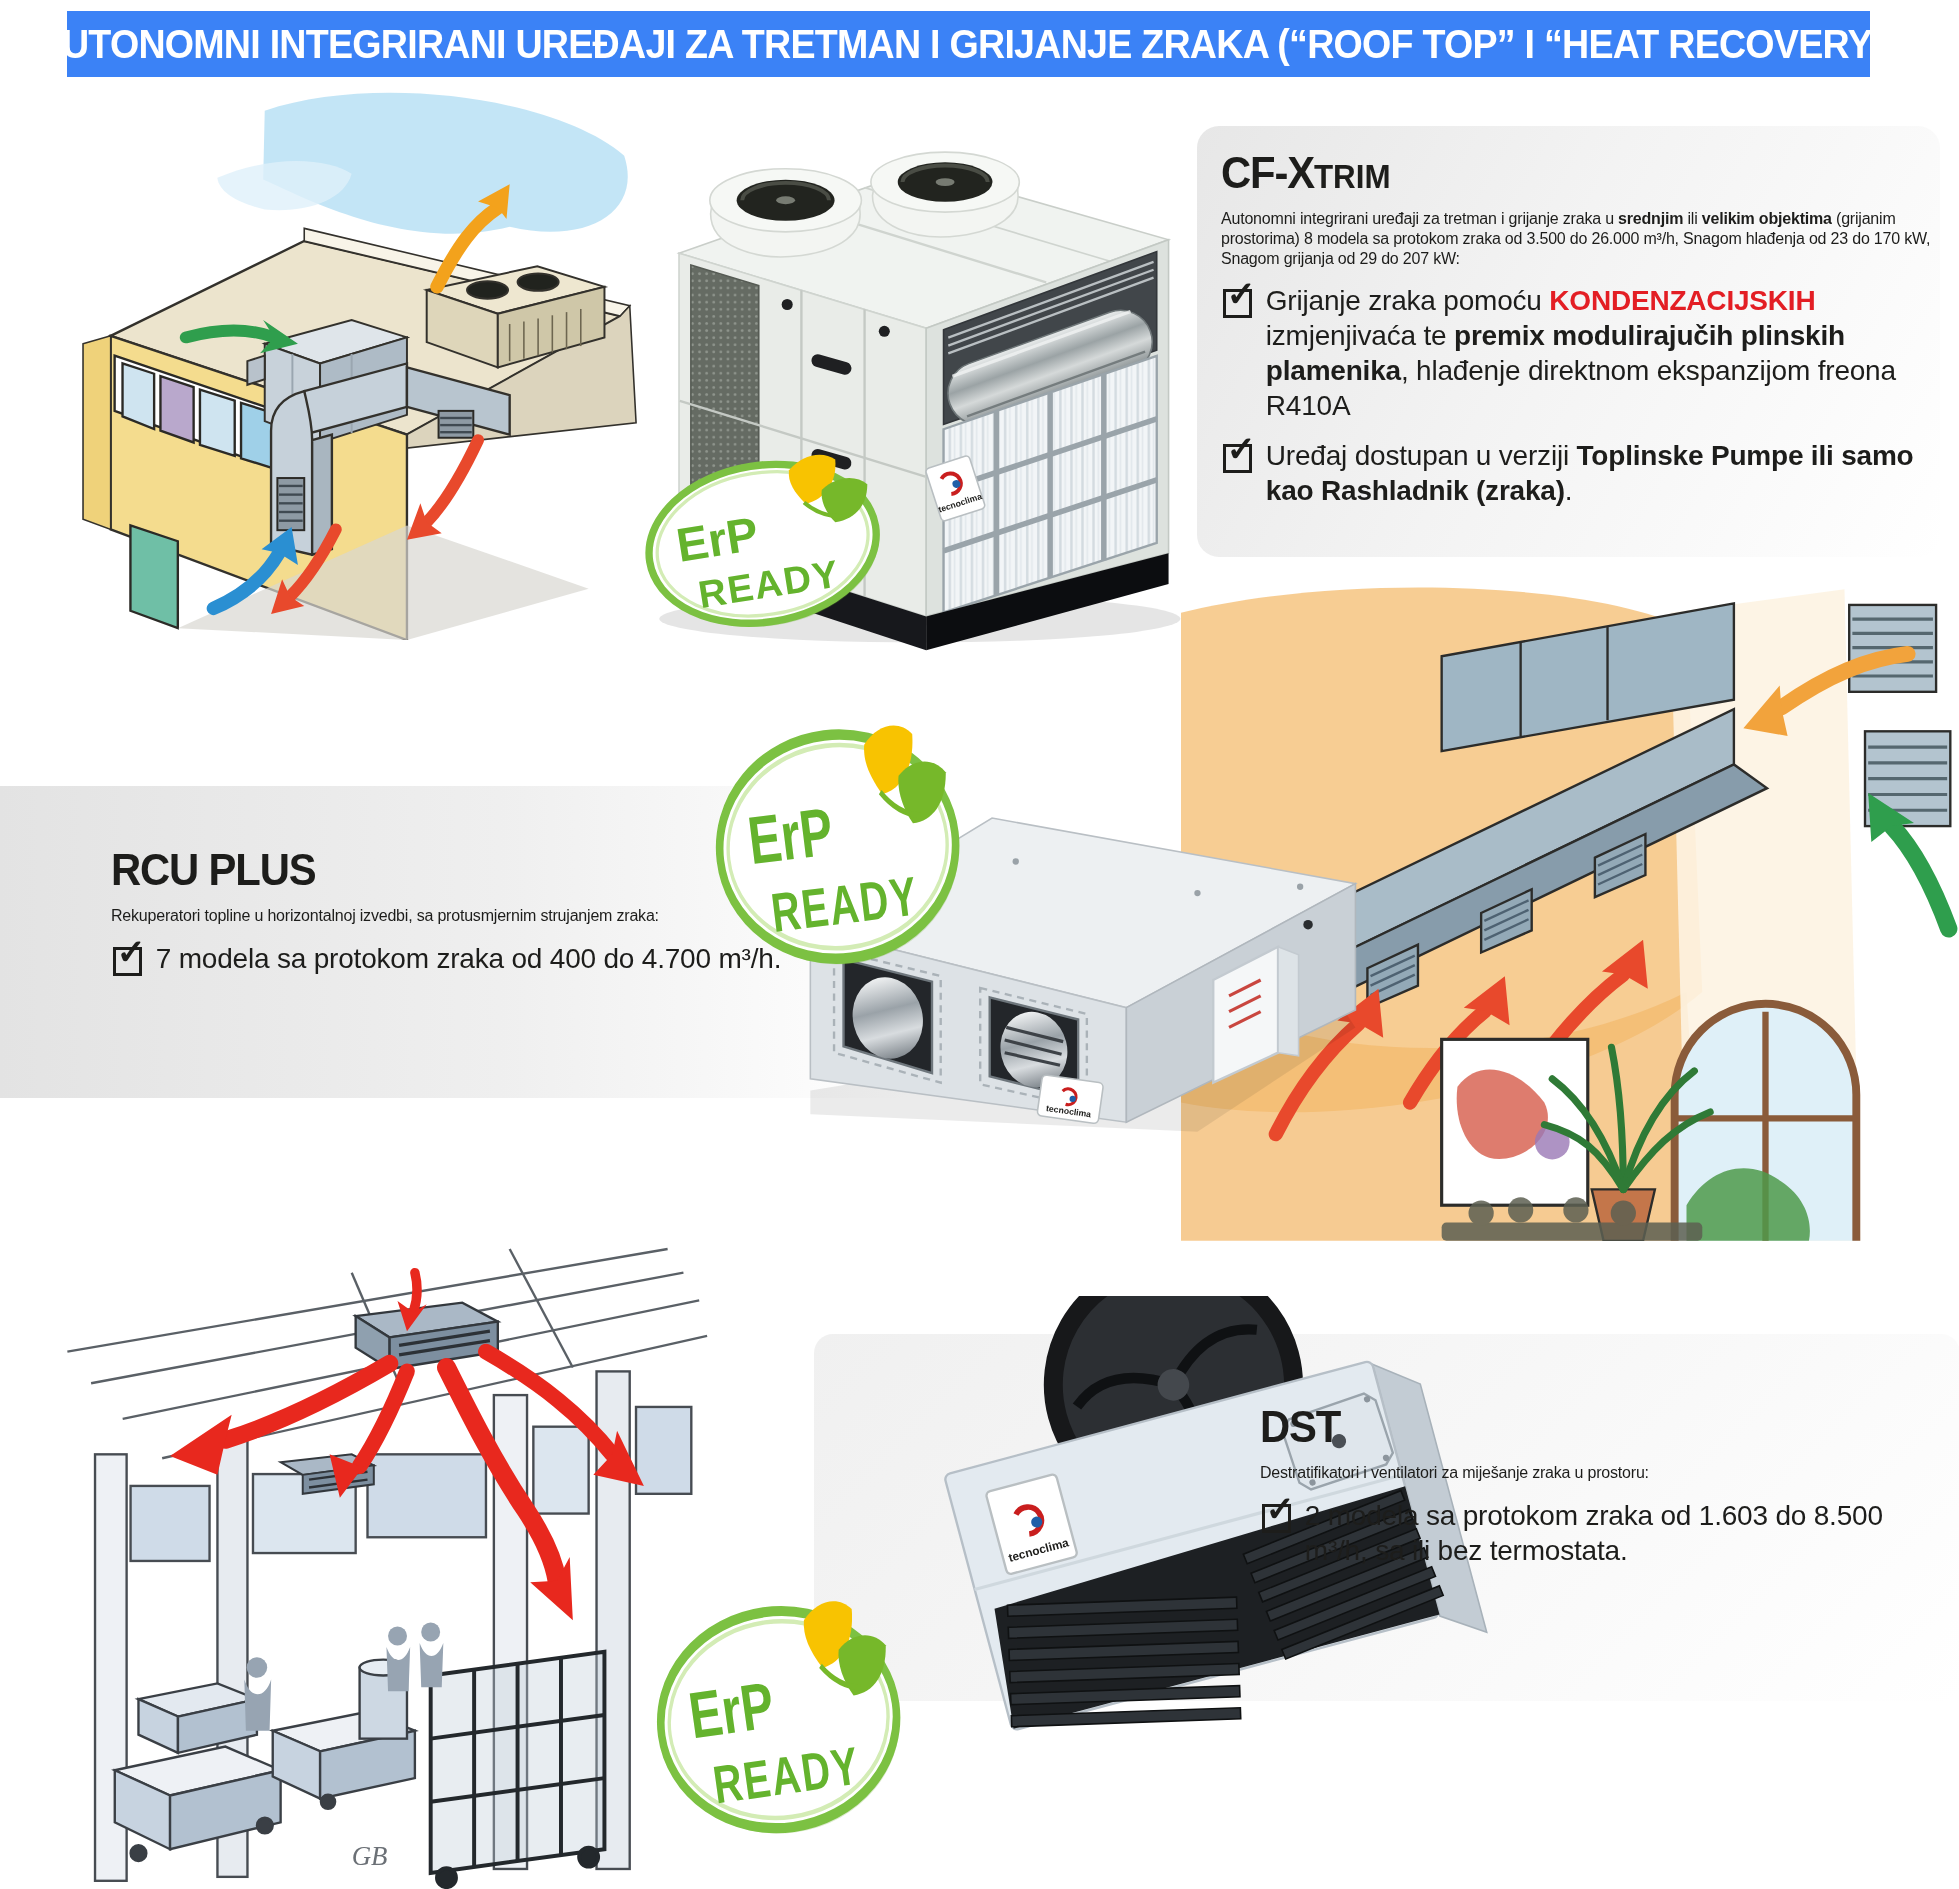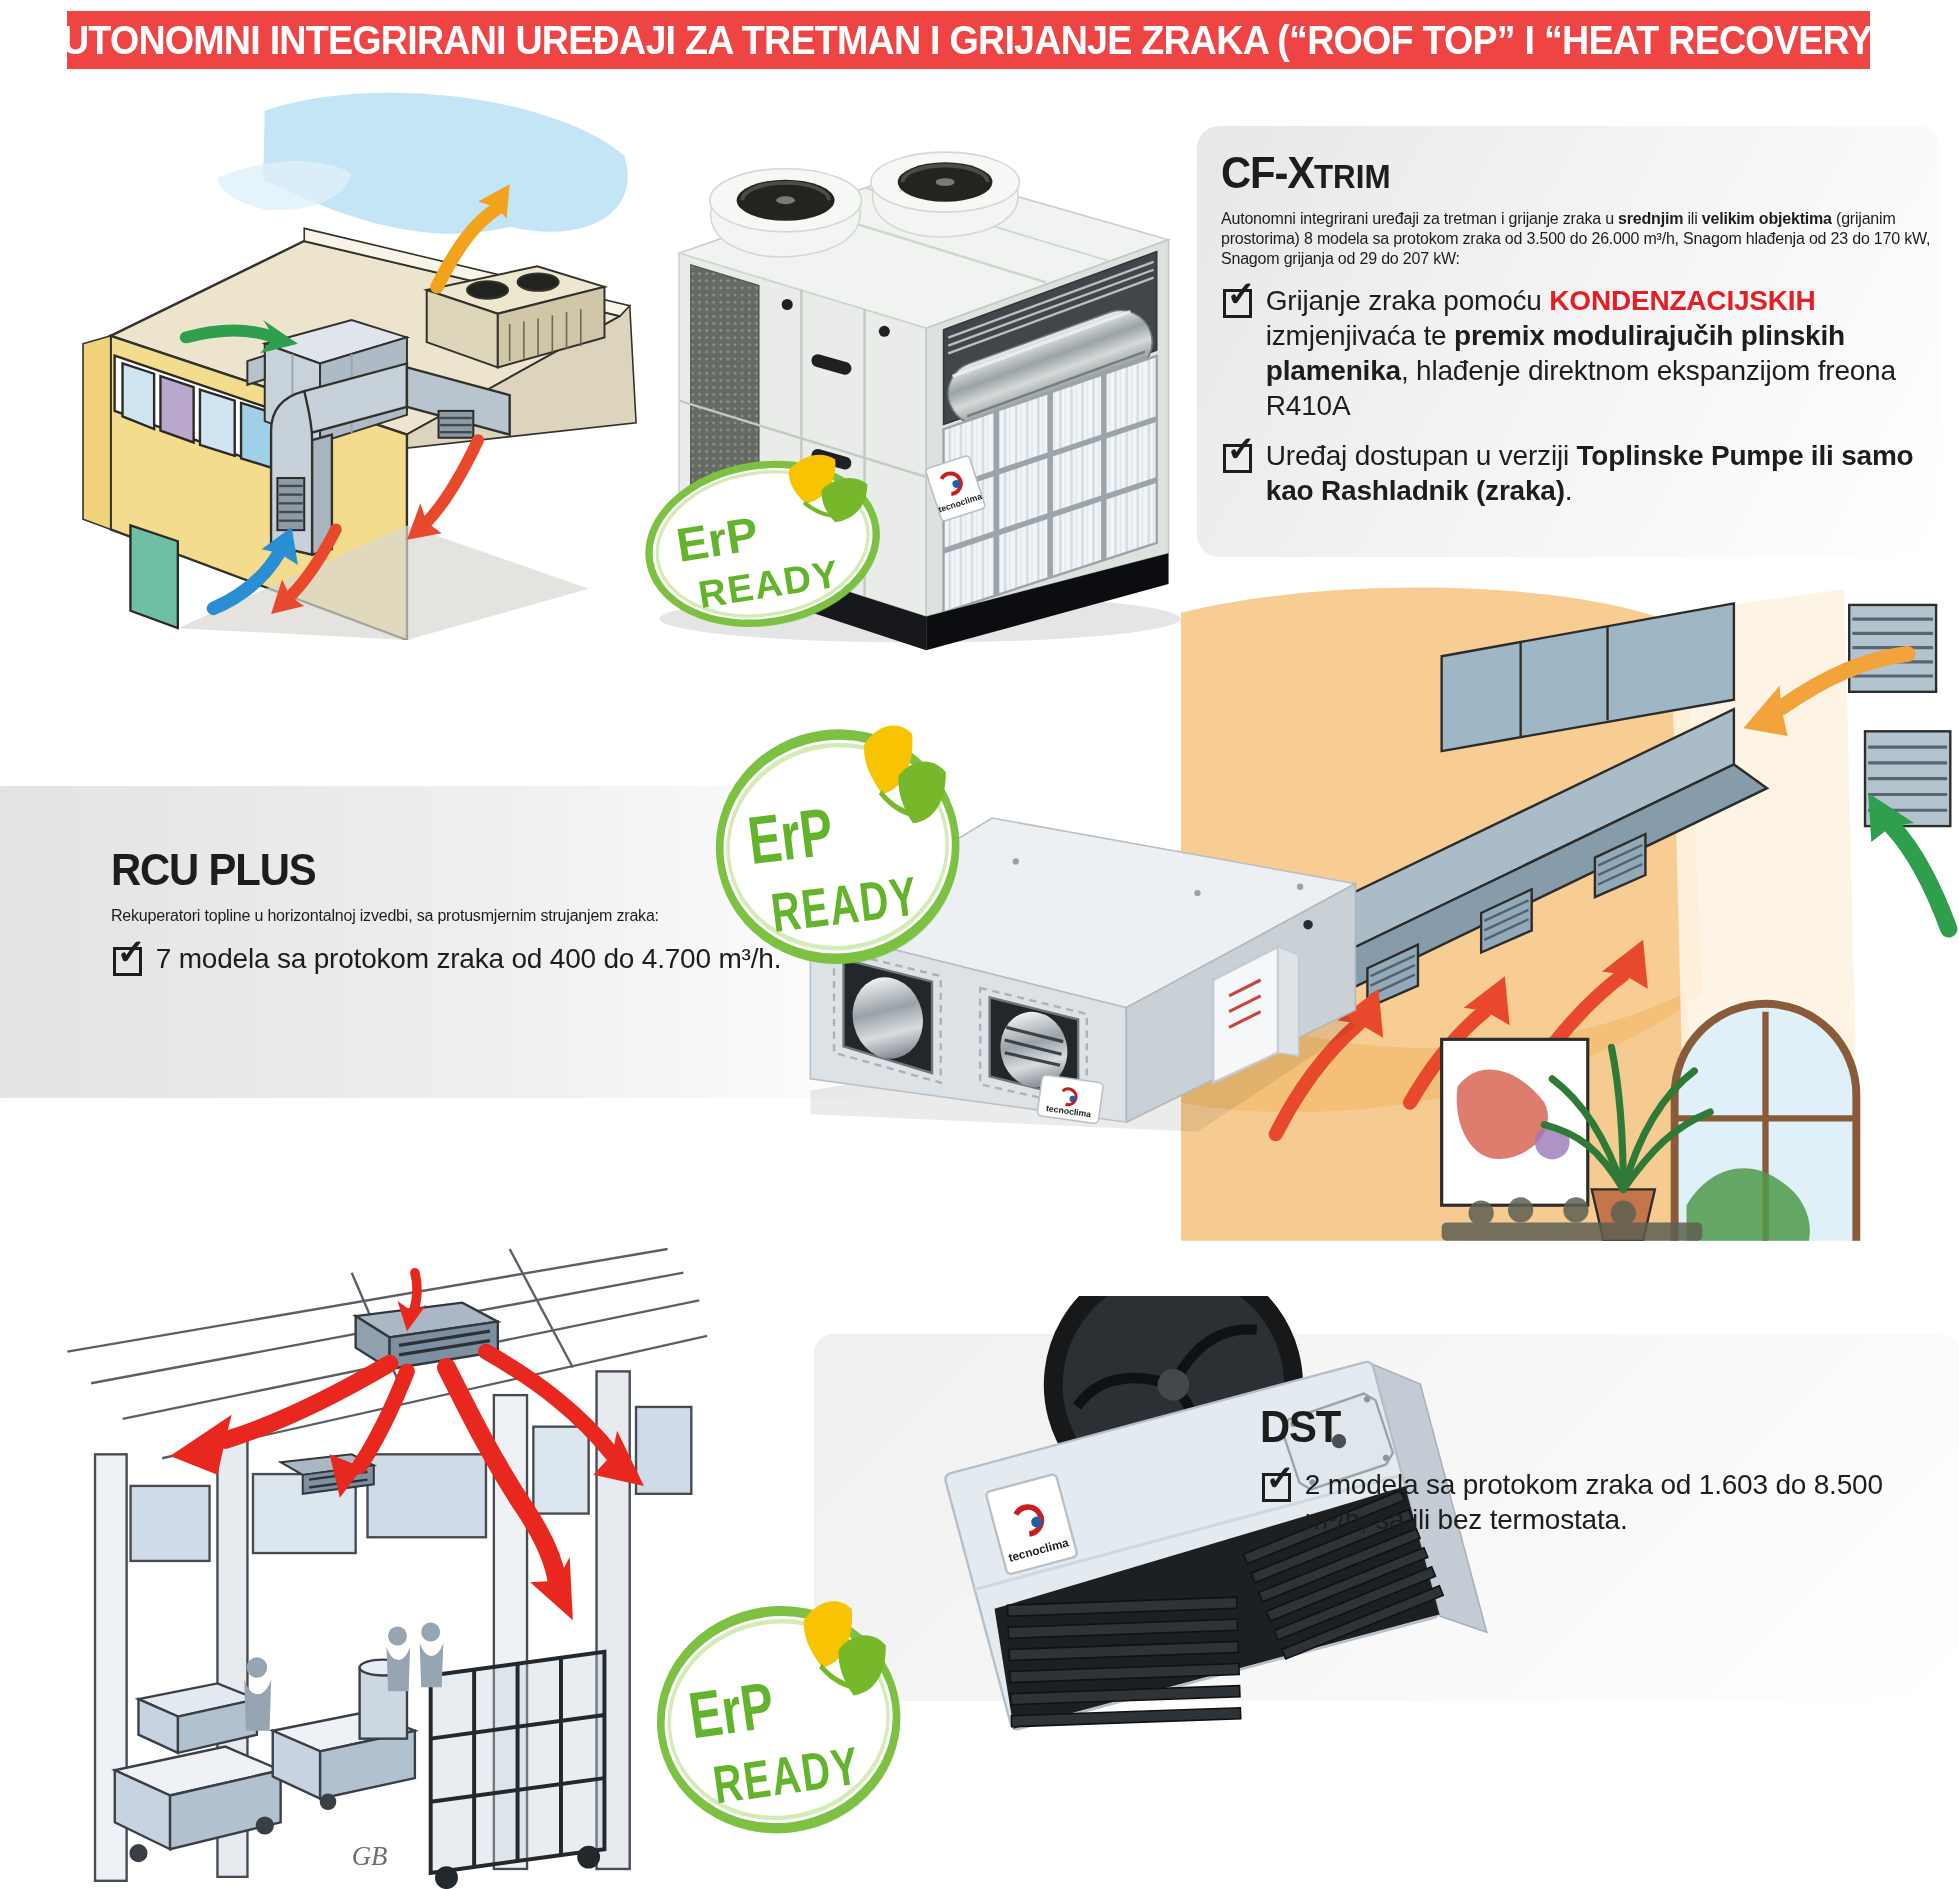--- a/index.html
+++ b/index.html
@@ -1,20 +1,20 @@
 <!DOCTYPE html>
 <html style="font-size:12.6px"><head>
 <meta charset="utf-8">
 <style>
   html,body{margin:0;padding:0;background:#ffffff;}
   .page{position:relative;width:1959px;height:1890px;background:#ffffff;overflow:hidden;
         font-family:"Liberation Sans", sans-serif;color:#1d1d1b;}
   .abs{position:absolute;}
   
-  .header{left:67px;top:11px;width:1803px;height:58px;background:#ef4444;z-index:6;
+  .header{left:67px;top:11px;width:1803px;height:66px;background:#3b82f6;z-index:6;
           display:flex;align-items:center;justify-content:center;}
   .header span{color:#ffffff;font-weight:bold;font-size:40px;white-space:nowrap;
           letter-spacing:-0.8px;transform:scaleX(.94);}
   
   .band{z-index:1;}
   .band1{left:1197px;top:126px;width:743px;height:431px;border-radius:22px;
          background:linear-gradient(118deg,#e7e7e7 0%,#f3f3f3 45%,#ffffff 100%);}
   .band2{left:0;top:786px;width:909px;height:312px;
          background:linear-gradient(90deg,#e3e3e3 0%,#efefef 55%,#ffffff 100%);}
   .band3{left:814px;top:1334px;width:1146px;height:367px;border-radius:19px;
@@ -597,20 +597,21 @@
     <ellipse cx="150" cy="106" rx="130" ry="87" fill="none" stroke="#d3ecb5" stroke-width="4"></ellipse>
     <path d="M196,22 C214,6 240,4 254,18 C252,46 234,64 210,66 C198,50 192,36 196,22 Z" fill="#f8c301"></path>
     <path d="M232,52 C252,38 276,40 288,54 C284,80 266,94 242,94 C232,80 228,64 232,52 Z" fill="#76b82a"></path>
     <path d="M208,64 C220,78 236,86 252,88" fill="none" stroke="#76b82a" stroke-width="5"></path>
     <text x="96" y="112" font-size="58" font-weight="bold" fill="#64b32d" text-anchor="middle" font-family="Liberation Sans, sans-serif">ErP</text>
     <text x="150" y="172" font-size="47" font-weight="bold" fill="#64b32d" text-anchor="middle" letter-spacing="2" font-family="Liberation Sans, sans-serif">READY</text>
   </svg>
 
   <div class="abs txt" style="left:1260px;top:1402px;width:687px">
     <div class="prodtitle">DST</div>
+    <p class="bodytext">Destratifikatori i ventilatori za miješanje zraka u prostoru:</p>
     <div class="bullet">
       <span class="cb">
           <span class="mark">✓</span>
         </span>
       <p class="btext">2 modela sa protokom zraka od 1.603 do 8.500 m³/h, sa ili bez termostata.</p>
     </div>
   </div>
 
 </div>
 

